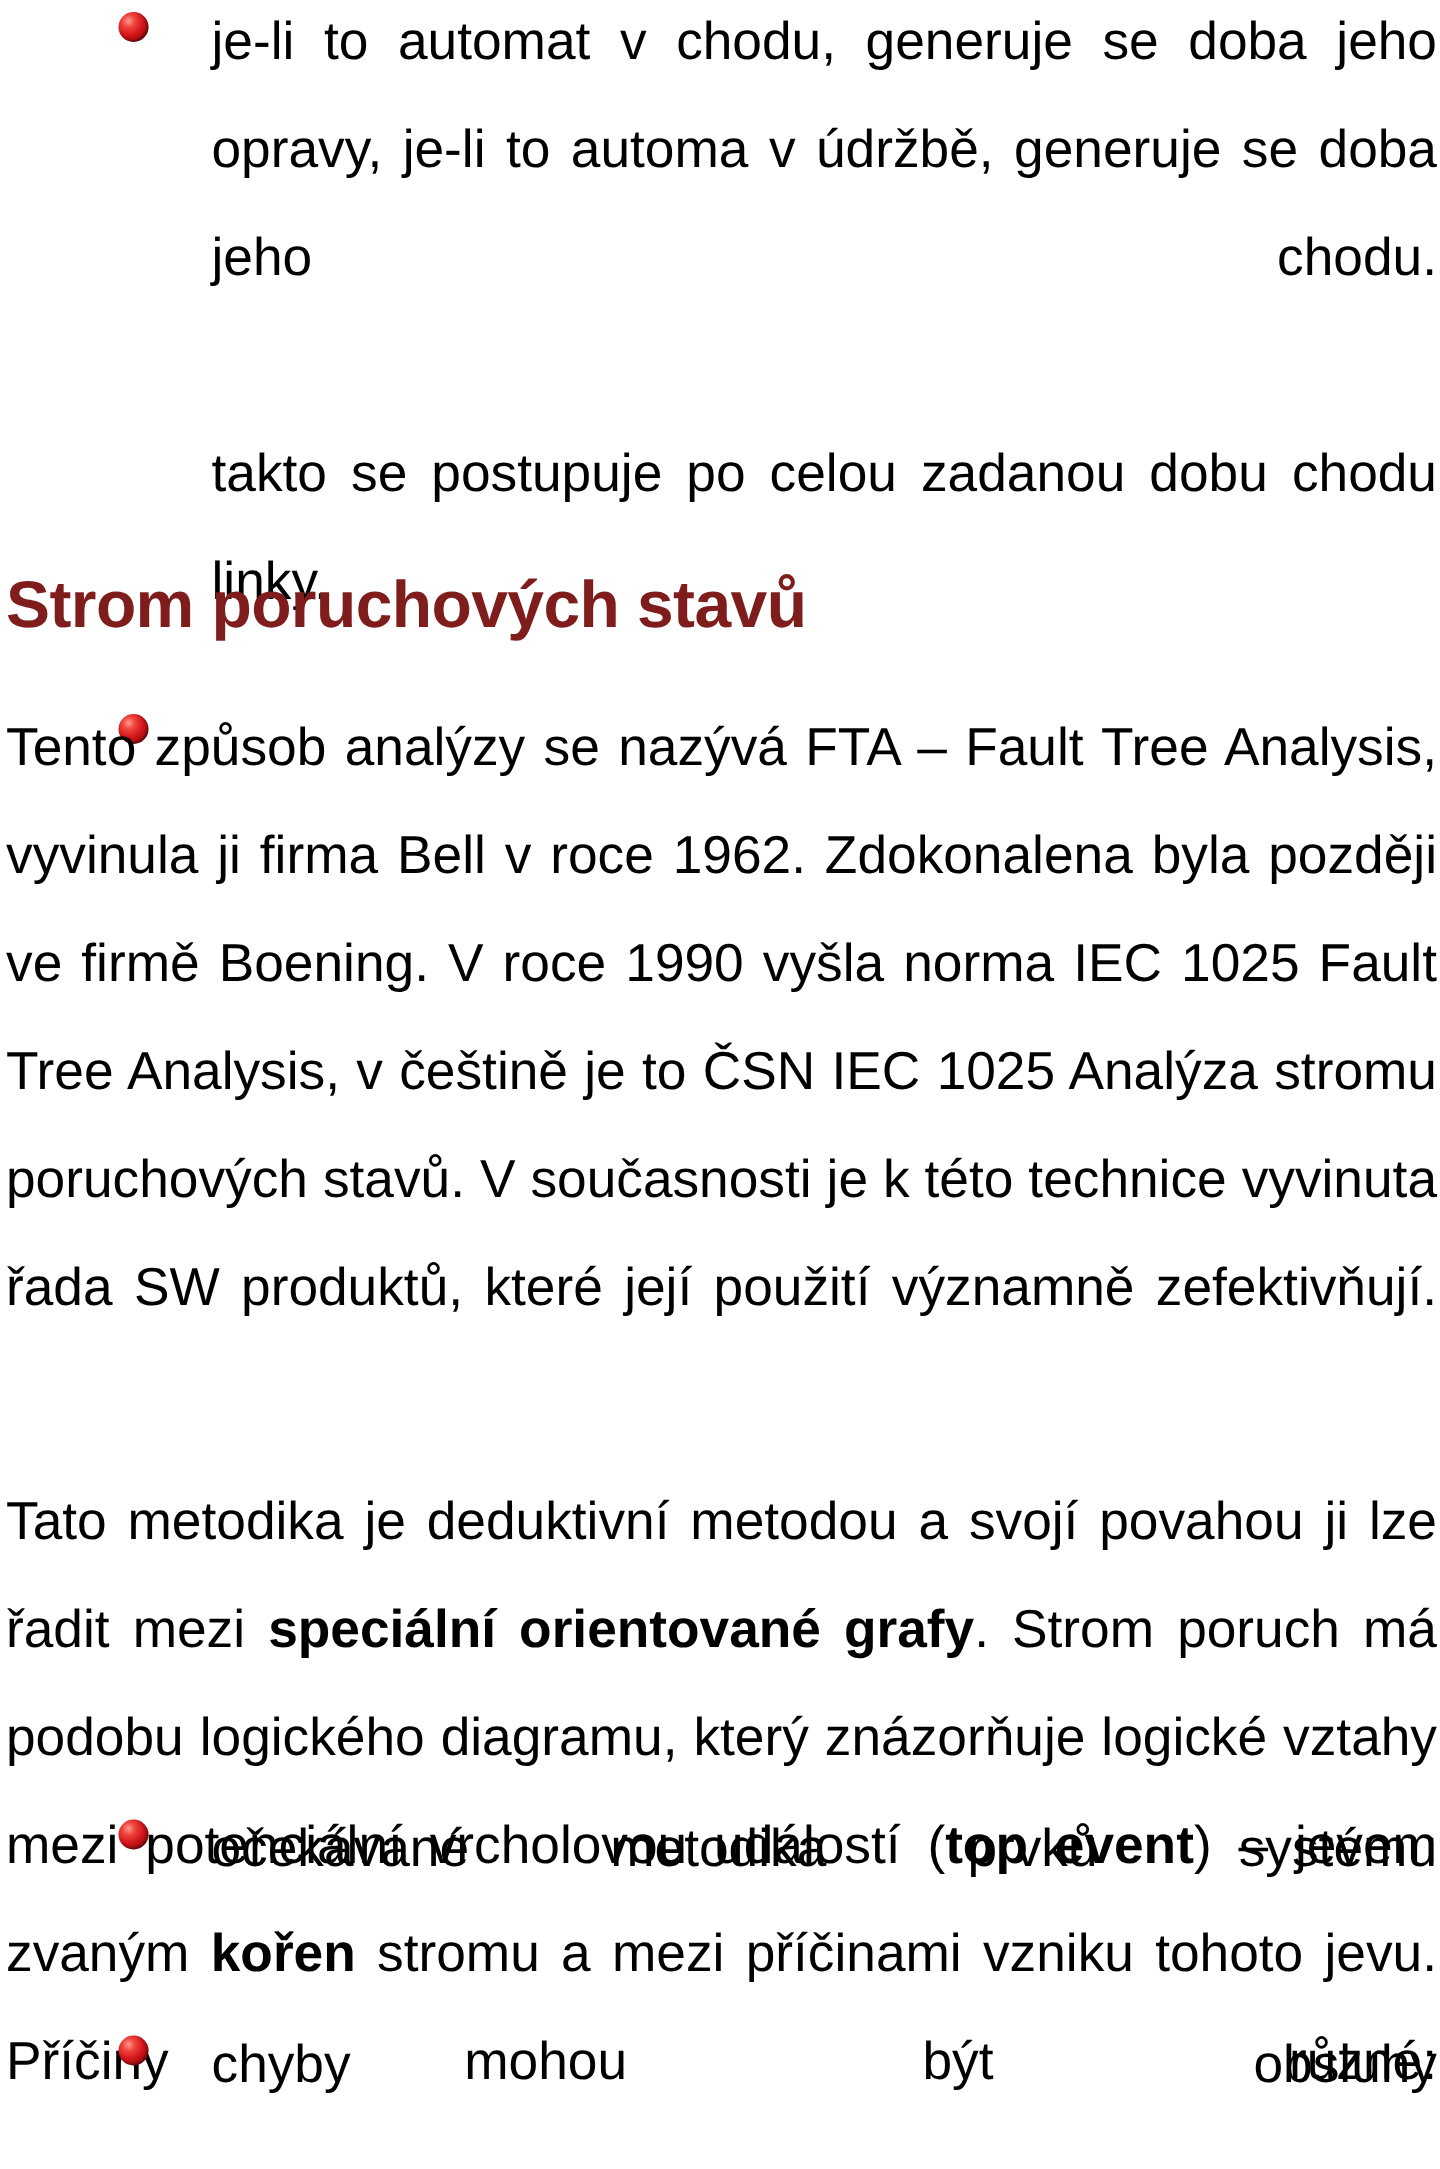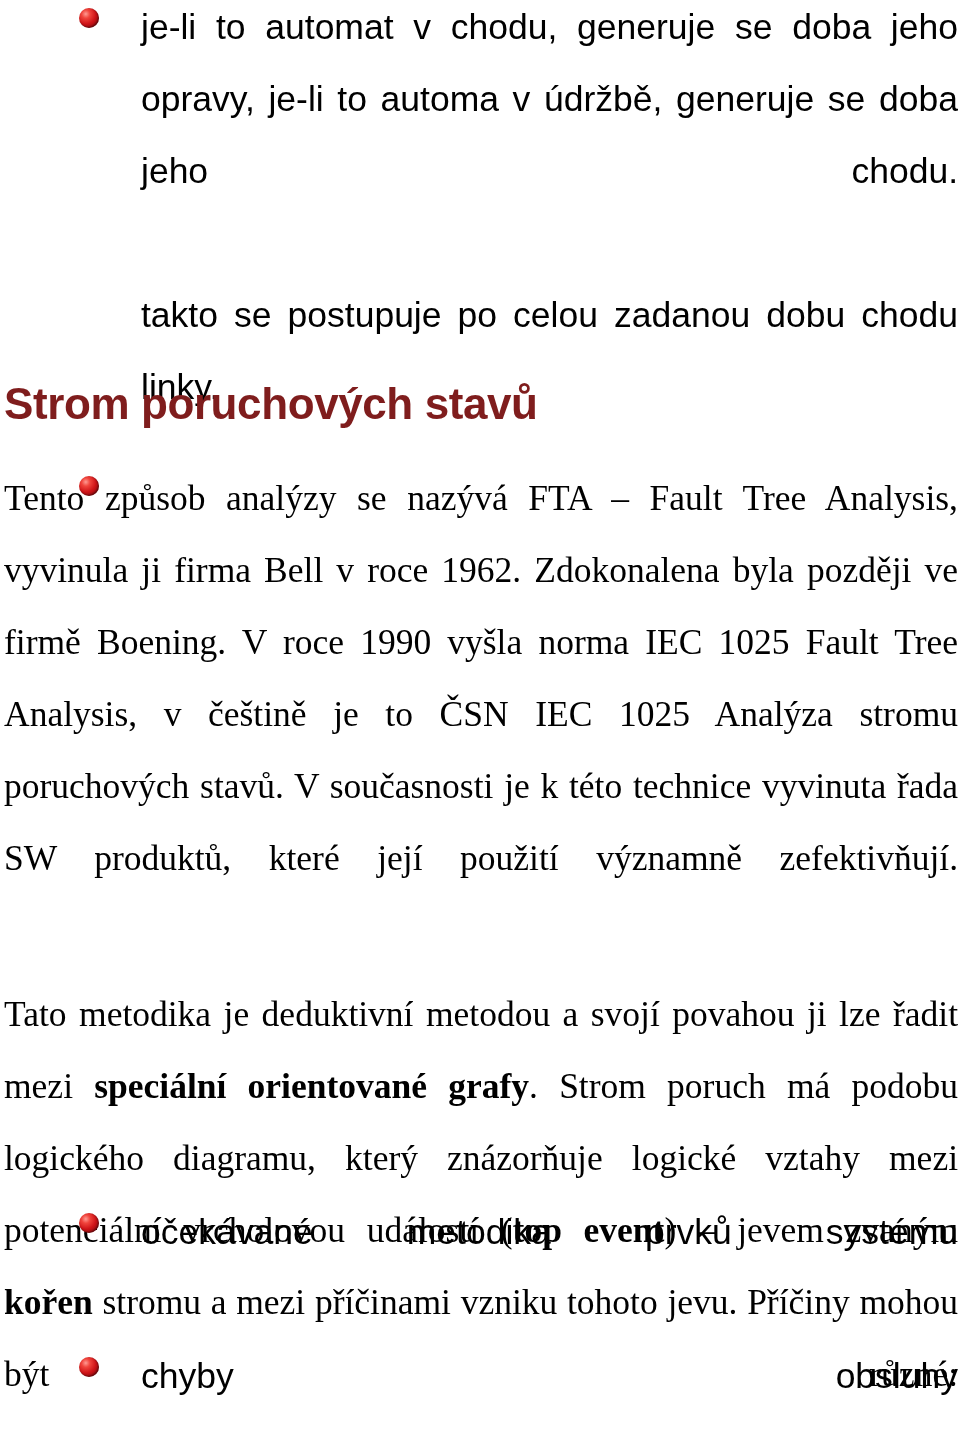--- a/index.html
+++ b/index.html
@@ -76,21 +76,20 @@
   }
 
   
   .body-par {
     margin: 0;
     padding: 0;
     font-size: 35.5px;
     line-height: 72px;
     text-align: justify;
     text-justify: inter-word;
-    font-family: Liberation Serif, serif;
   }
   .body-par::after {
     content: "";
     display: inline-block;
     width: 100%;
   }
   .body-par b { font-weight: bold; }
 
   
   .blk { position: absolute; }

